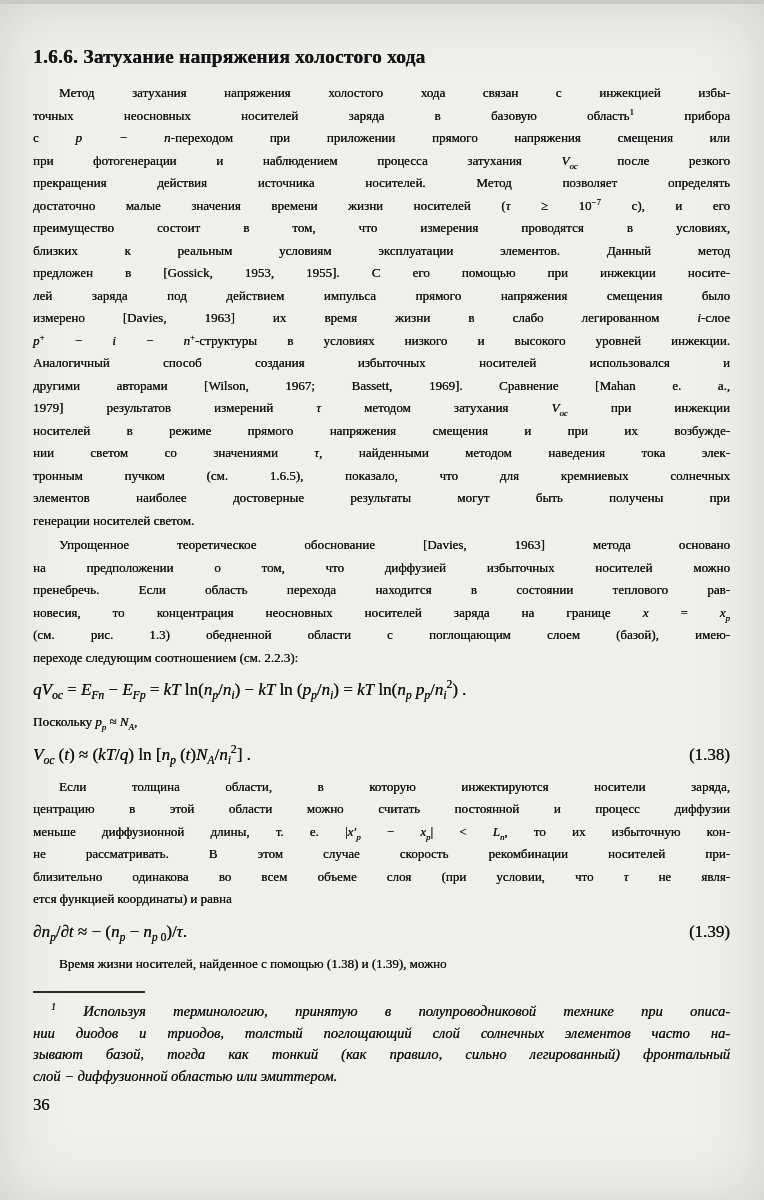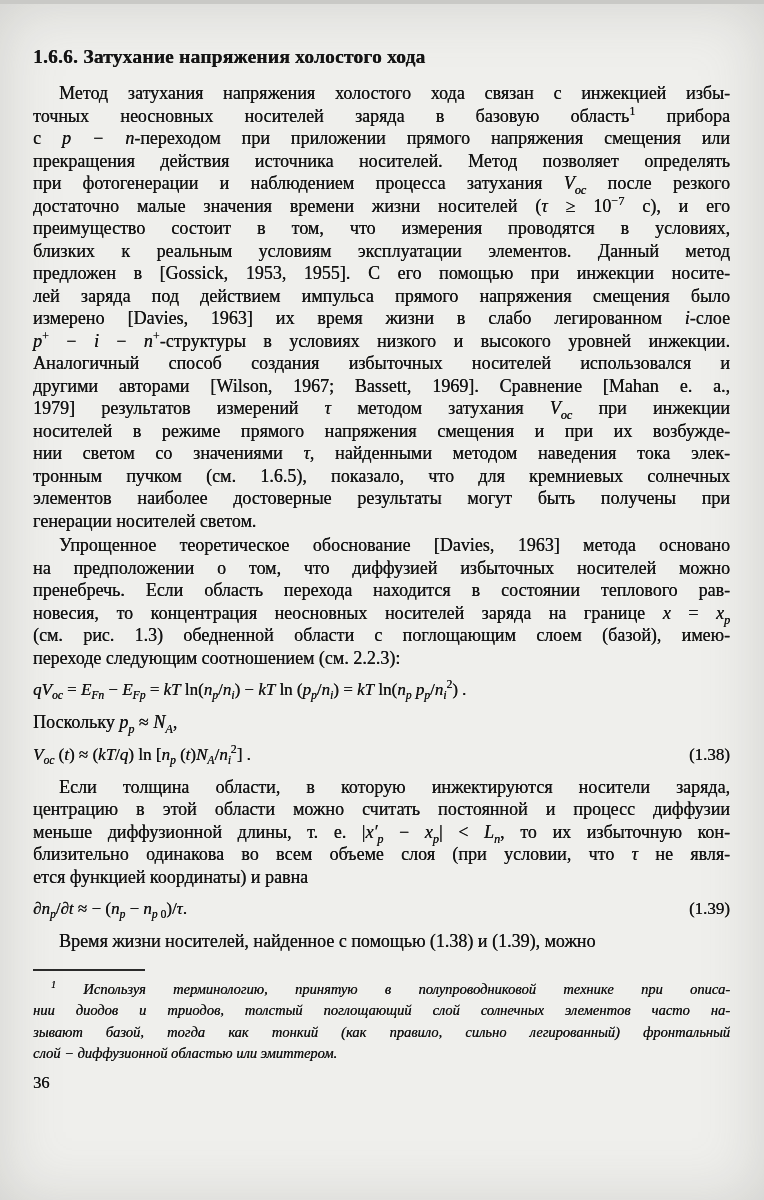--- a/index.html
+++ b/index.html
@@ -22,21 +22,21 @@
   }
   .heading {
     font-size: 19.5px;
     font-weight: bold;
     margin: 0 0 14px 0;
     letter-spacing: 0.2px;
     text-shadow: 0.3px 0 0 currentColor;
   }
   .para { margin: 0 0 2px 0; }
   .line {
-    font-size: 18px;
+    font-size: 13px;
     line-height: 22.5px;
     text-align: justify;
     text-align-last: justify;
     white-space: normal;
     text-shadow: 0.25px 0 0 currentColor;
   }
   .line:last-child { text-align-last: auto; }
   .para.indent .line:first-child { text-indent: 26px; }
   .line sup, .line sub, .eq-body sup, .eq-body sub {
     font-size: 0.68em;
@@ -81,22 +81,22 @@
 <body>
 
 <div class="page">
 
   <h1 class="heading">1.6.6. Затухание напряжения холостого хода</h1>
 
   <div class="para indent">
       <div class="line">Метод затухания напряжения холостого хода связан с инжекцией избы-</div>
       <div class="line">точных неосновных носителей заряда в базовую область<sup>1</sup> прибора</div>
       <div class="line">с <i>p − n</i>-переходом при приложении прямого напряжения смещения или</div>
+      <div class="line">при фотогенерации и наблюдением процесса затухания <i>V<sub>ос</sub></i> после резкого</div>
       <div class="line">прекращения действия источника носителей. Метод позволяет определять</div>
-      <div class="line">при фотогенерации и наблюдением процесса затухания <i>V<sub>ос</sub></i> после резкого</div>
       <div class="line">достаточно малые значения времени жизни носителей (<i>τ</i> ≥ 10<sup>−7</sup> с), и его</div>
       <div class="line">преимущество состоит в том, что измерения проводятся в условиях,</div>
       <div class="line">близких к реальным условиям эксплуатации элементов. Данный метод</div>
       <div class="line">предложен в [Gossick, 1953, 1955]. С его помощью при инжекции носите-</div>
       <div class="line">лей заряда под действием импульса прямого напряжения смещения было</div>
       <div class="line">измерено [Davies, 1963] их время жизни в слабо легированном <i>i</i>-слое</div>
       <div class="line"><i>p</i><sup>+</sup> − <i>i</i> − <i>n</i><sup>+</sup>-структуры в условиях низкого и высокого уровней инжекции.</div>
       <div class="line">Аналогичный способ создания избыточных носителей использовался и</div>
       <div class="line">другими авторами [Wilson, 1967; Bassett, 1969]. Сравнение [Mahan e. a.,</div>
       <div class="line">1979] результатов измерений <i>τ</i> методом затухания <i>V<sub>ос</sub></i> при инжекции</div>
@@ -127,20 +127,21 @@
 
   <div class="eq-row">
     <span class="eq-body"><i>V<sub>ос</sub></i> (<i>t</i>) ≈ (<i>kT</i>/<i>q</i>) ln [<i>n<sub>p</sub></i> (<i>t</i>)<i>N<sub>A</sub></i>/<i>n<sub>i</sub></i><sup>2</sup>] .</span>
     <span class="eq-num">(1.38)</span>
   </div>
 
   <div class="para indent">
       <div class="line">Если толщина области, в которую инжектируются носители заряда,</div>
       <div class="line">центрацию в этой области можно считать постоянной и процесс диффузии</div>
       <div class="line">меньше диффузионной длины, т. е. |<i>x′<sub>p</sub></i> − <i>x<sub>p</sub></i>| &lt; <i>L<sub>n</sub></i>, то их избыточную кон-</div>
+      <div class="line">не рассматривать. В этом случае скорость рекомбинации носителей при-</div>
       <div class="line">близительно одинакова во всем объеме слоя (при условии, что <i>τ</i> не явля-</div>
       <div class="line">ется функцией координаты) и равна</div>
     </div>
 
   <div class="eq-row">
     <span class="eq-body">∂<i>n<sub>p</sub></i>/∂<i>t</i> ≈ − (<i>n<sub>p</sub></i> − <i>n<sub>p </sub></i><sub>0</sub>)/<i>τ</i>.</span>
     <span class="eq-num">(1.39)</span>
   </div>
 
   <div class="para indent">

